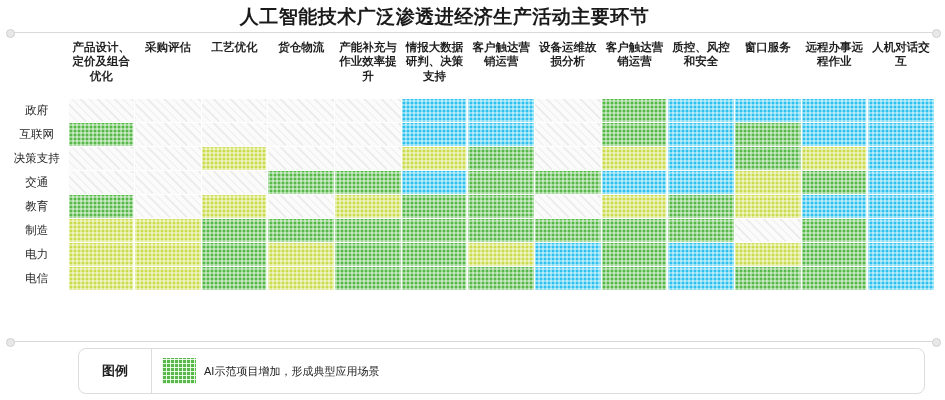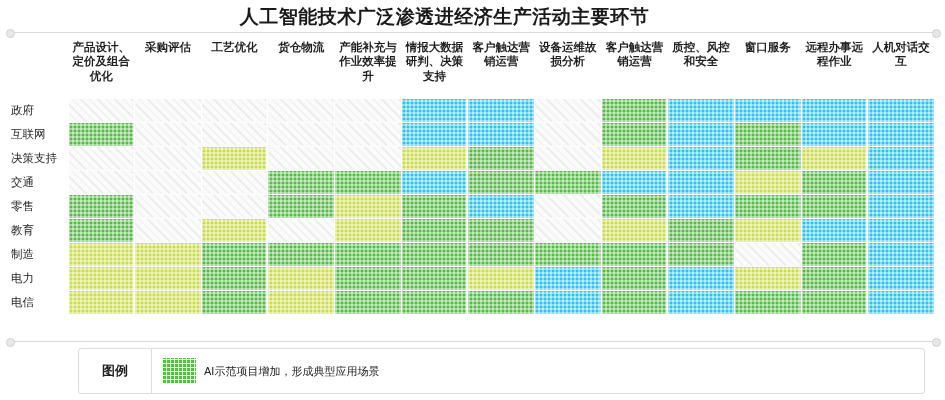--- a/index.html
+++ b/index.html
@@ -40,21 +40,21 @@
     text-align:center;
     padding:4px 3px 5px 3px;
     line-height:1.25;
     height:62px;
     box-sizing:border-box;
   }
   table.matrix th.corner{width:56px;}
   table.matrix td.rowhead{
     width:56px;
     font-size:11.5px;
-    text-align:left;
+    text-align:center;
     padding-right:5px;
     color:#1f1f1f;
     white-space:nowrap;
     height:22px;
   }
   table.matrix td.cell{
     height:22px;
     padding:0;
     border:1px solid #ffffff;
   }
@@ -76,21 +76,21 @@
       repeating-linear-gradient(90deg,rgba(255,255,255,.85) 0 1px,transparent 1px 4px);
   }
   .lv3{
     background-color:#2ec2ee;
     background-image:
       repeating-linear-gradient(0deg,rgba(255,255,255,.85) 0 1px,transparent 1px 4px),
       repeating-linear-gradient(90deg,rgba(255,255,255,.85) 0 1px,transparent 1px 4px);
   }
   #legend{
     position:absolute;left:78px;top:348px;width:845px;height:44px;
-    border:1px solid #dcdcdc;border-radius:3px;
+    border:1px solid #dcdcdc;border-radius:8px;
     background:#fff;
     display:flex;align-items:center;
   }
   #legend .lbl{
     font-size:13px;font-weight:bold;color:#1f1f1f;
     width:72px;text-align:center;flex:0 0 auto;
   }
   #legend .sep{
     width:1px;height:44px;background:#dcdcdc;flex:0 0 auto;
   }
@@ -195,36 +195,20 @@
           <td class="cell lv3"></td>
           <td class="cell lv2"></td>
           <td class="cell lv2"></td>
           <td class="cell lv3"></td>
           <td class="cell lv3"></td>
           <td class="cell lv1"></td>
           <td class="cell lv2"></td>
           <td class="cell lv3"></td>
         </tr>
         <tr>
-          <td class="rowhead">零售</td>
-          <td class="cell lv2"></td>
-          <td class="cell lv0"></td>
-          <td class="cell lv0"></td>
-          <td class="cell lv2"></td>
-          <td class="cell lv1"></td>
-          <td class="cell lv2"></td>
-          <td class="cell lv3"></td>
-          <td class="cell lv0"></td>
-          <td class="cell lv2"></td>
-          <td class="cell lv3"></td>
-          <td class="cell lv2"></td>
-          <td class="cell lv2"></td>
-          <td class="cell lv3"></td>
-        </tr>
-        <tr>
           <td class="rowhead">教育</td>
           <td class="cell lv2"></td>
           <td class="cell lv0"></td>
           <td class="cell lv1"></td>
           <td class="cell lv0"></td>
           <td class="cell lv1"></td>
           <td class="cell lv2"></td>
           <td class="cell lv2"></td>
           <td class="cell lv0"></td>
           <td class="cell lv1"></td>

